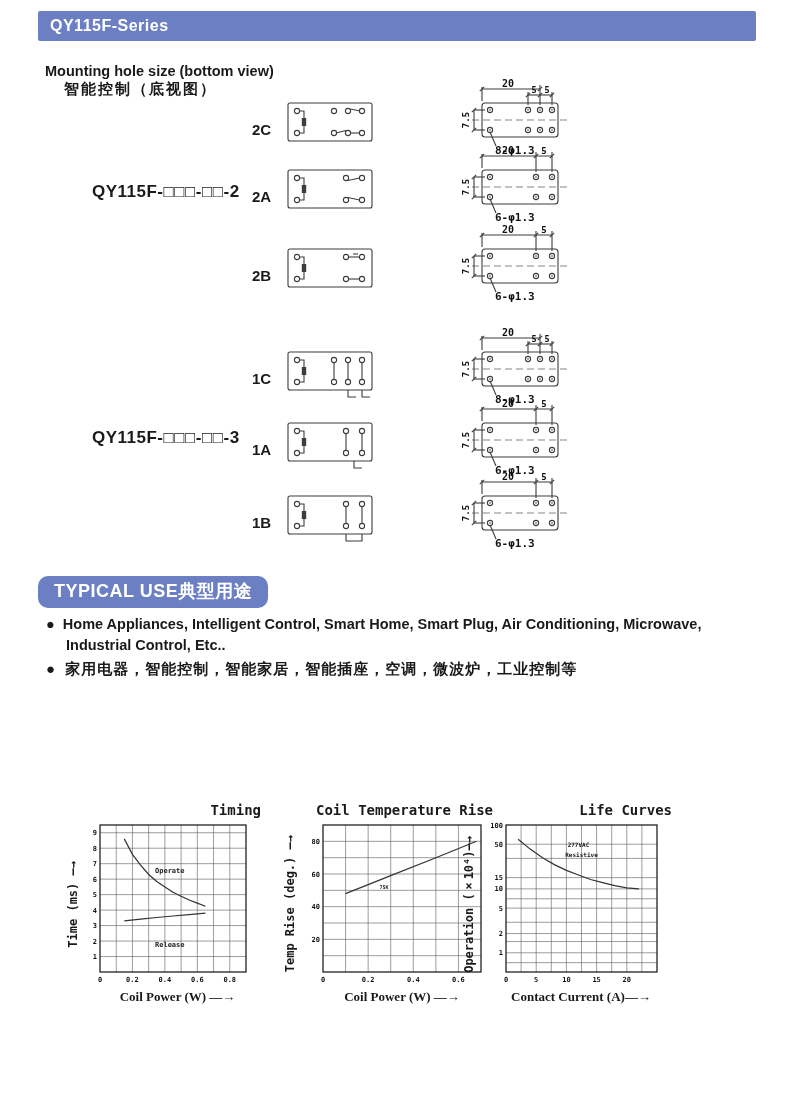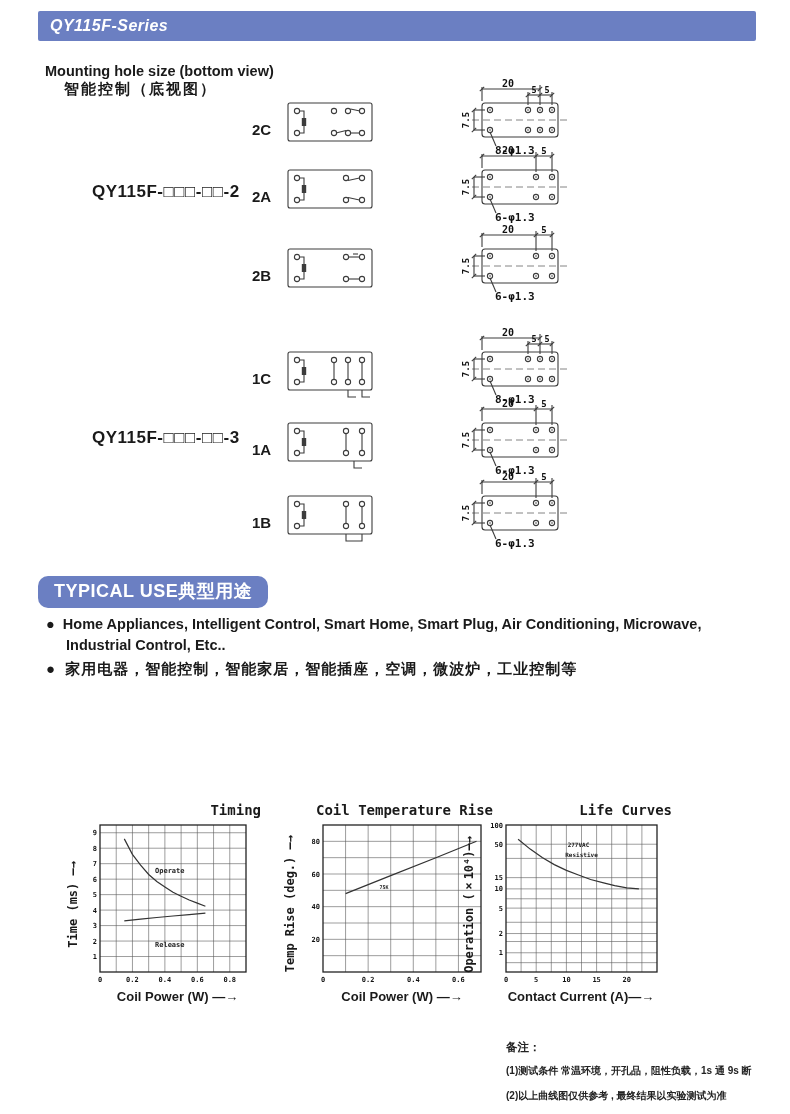--- a/index.html
+++ b/index.html
@@ -3,21 +3,21 @@
 <meta charset="utf-8">
 <style>
   html,body{margin:0;padding:0;background:#e8e8e8;}
   .page{position:relative;width:790px;height:1114px;background:#ffffff;overflow:hidden;
         font-family:"Liberation Sans",sans-serif;color:#1a1a1a;}
   
   .hdr{position:absolute;left:38px;top:11px;width:718px;height:30px;background:#6b7fc2;
        border-radius:2px;display:flex;align-items:center;justify-content:space-between;
        padding:0 12px;box-sizing:border-box;color:#fff;}
   .hdr-left{font-size:12px;font-weight:bold;display:flex;gap:8px;align-items:center;}
-  .hdr-right{font-size:16px;font-weight:bold;letter-spacing:0.5px;font-style:italic;}
+  .hdr-right{font-size:16px;font-weight:bold;letter-spacing:0.5px;}
   
   .mtitle-en{position:absolute;left:45px;top:63px;font-size:14.5px;font-weight:bold;}
   .mtitle-cn{position:absolute;left:64px;top:80px;font-size:15px;font-weight:bold;letter-spacing:2px;}
   .model-label{position:absolute;left:92px;font-size:17px;font-weight:bold;letter-spacing:0.5px;}
   
   .relay-row{position:absolute;left:252px;width:390px;height:62px;}
   .rtype{position:absolute;left:0;top:10px;font-size:15px;font-weight:bold;margin-top:8px;}
   .schem{position:absolute;left:34px;top:-6px;}
   .dim{position:absolute;left:196px;top:-24px;}
   .ln{fill:none;stroke:#3c3c3c;stroke-width:1.1px;}
@@ -31,21 +31,21 @@
   .b-line{position:absolute;font-size:14.5px;font-weight:bold;white-space:nowrap;}
   .b-line.cn{font-size:15px;letter-spacing:1px;}
   .bmark{margin-right:4px;}
   
   .chart{position:absolute;}
   .ctitle{text-align:right;padding-left:28px;font-family:"DejaVu Sans Mono",monospace;
           font-weight:bold;font-size:14px;margin-bottom:2px;white-space:nowrap;}
   .cbody{display:flex;align-items:center;}
   .ylab{width:18px;writing-mode:vertical-rl;transform:rotate(180deg);text-align:center;
         font-family:"DejaVu Sans Mono",monospace;font-weight:bold;font-size:12px;white-space:nowrap;}
-  .xlab{text-align:center;padding-left:28px;font-family:Liberation Sans, sans-serif;
+  .xlab{text-align:center;padding-left:28px;font-family:Liberation Serif, serif;
         font-weight:bold;font-size:13px;margin-top:1px;white-space:nowrap;}
   .grid{stroke:#5a5a5a;stroke-width:0.6px;fill:none;}
   .frame{stroke:#222;stroke-width:1.3px;fill:none;}
   .tick{font-family:"DejaVu Sans Mono",monospace;font-weight:bold;font-size:7px;fill:#111;}
   .curve{fill:none;stroke:#333;stroke-width:1.2px;}
   .ann{font-family:"DejaVu Sans Mono",monospace;font-weight:bold;fill:#222;}
   
   .notes{position:absolute;left:506px;top:1040px;width:280px;font-weight:bold;color:#222;}
   .notes-title{font-size:11.5px;margin-bottom:9px;}
   .note-item{font-size:10px;margin-bottom:11px;white-space:nowrap;}
@@ -523,19 +523,14 @@
           <text x="23" y="116.03773792954306" class="tick" text-anchor="end">2</text>
           <text x="23" y="135.2688689647715" class="tick" text-anchor="end">1</text>
           <polyline points="38.1,19.2 50.2,29.1 62.2,37.5 74.3,44.6 86.4,50.4 98.5,55.0 110.6,59.5 122.6,62.7 134.7,65.7 146.8,67.8 158.9,68.9" class="curve"></polyline>
           <text x="98.48" y="27.154322443030296" class="ann" text-anchor="middle" font-size="6">277VAC</text>
           <text x="101.5" y="36.61321378862914" class="ann" text-anchor="middle" font-size="6">Resistive</text>
         </svg>
     </div>
     <div class="xlab">Contact Current (A)—→</div>
   </div>
 
-  <div class="notes">
-    <div class="notes-title">备注：</div>
-    <div class="note-item">(1)测试条件  常温环境，开孔品，阻性负载，1s 通 9s 断</div>
-    <div class="note-item">(2)以上曲线图仅供参考 , 最终结果以实验测试为准</div>
-  </div>
 
 </div>
 
 </body></html>

